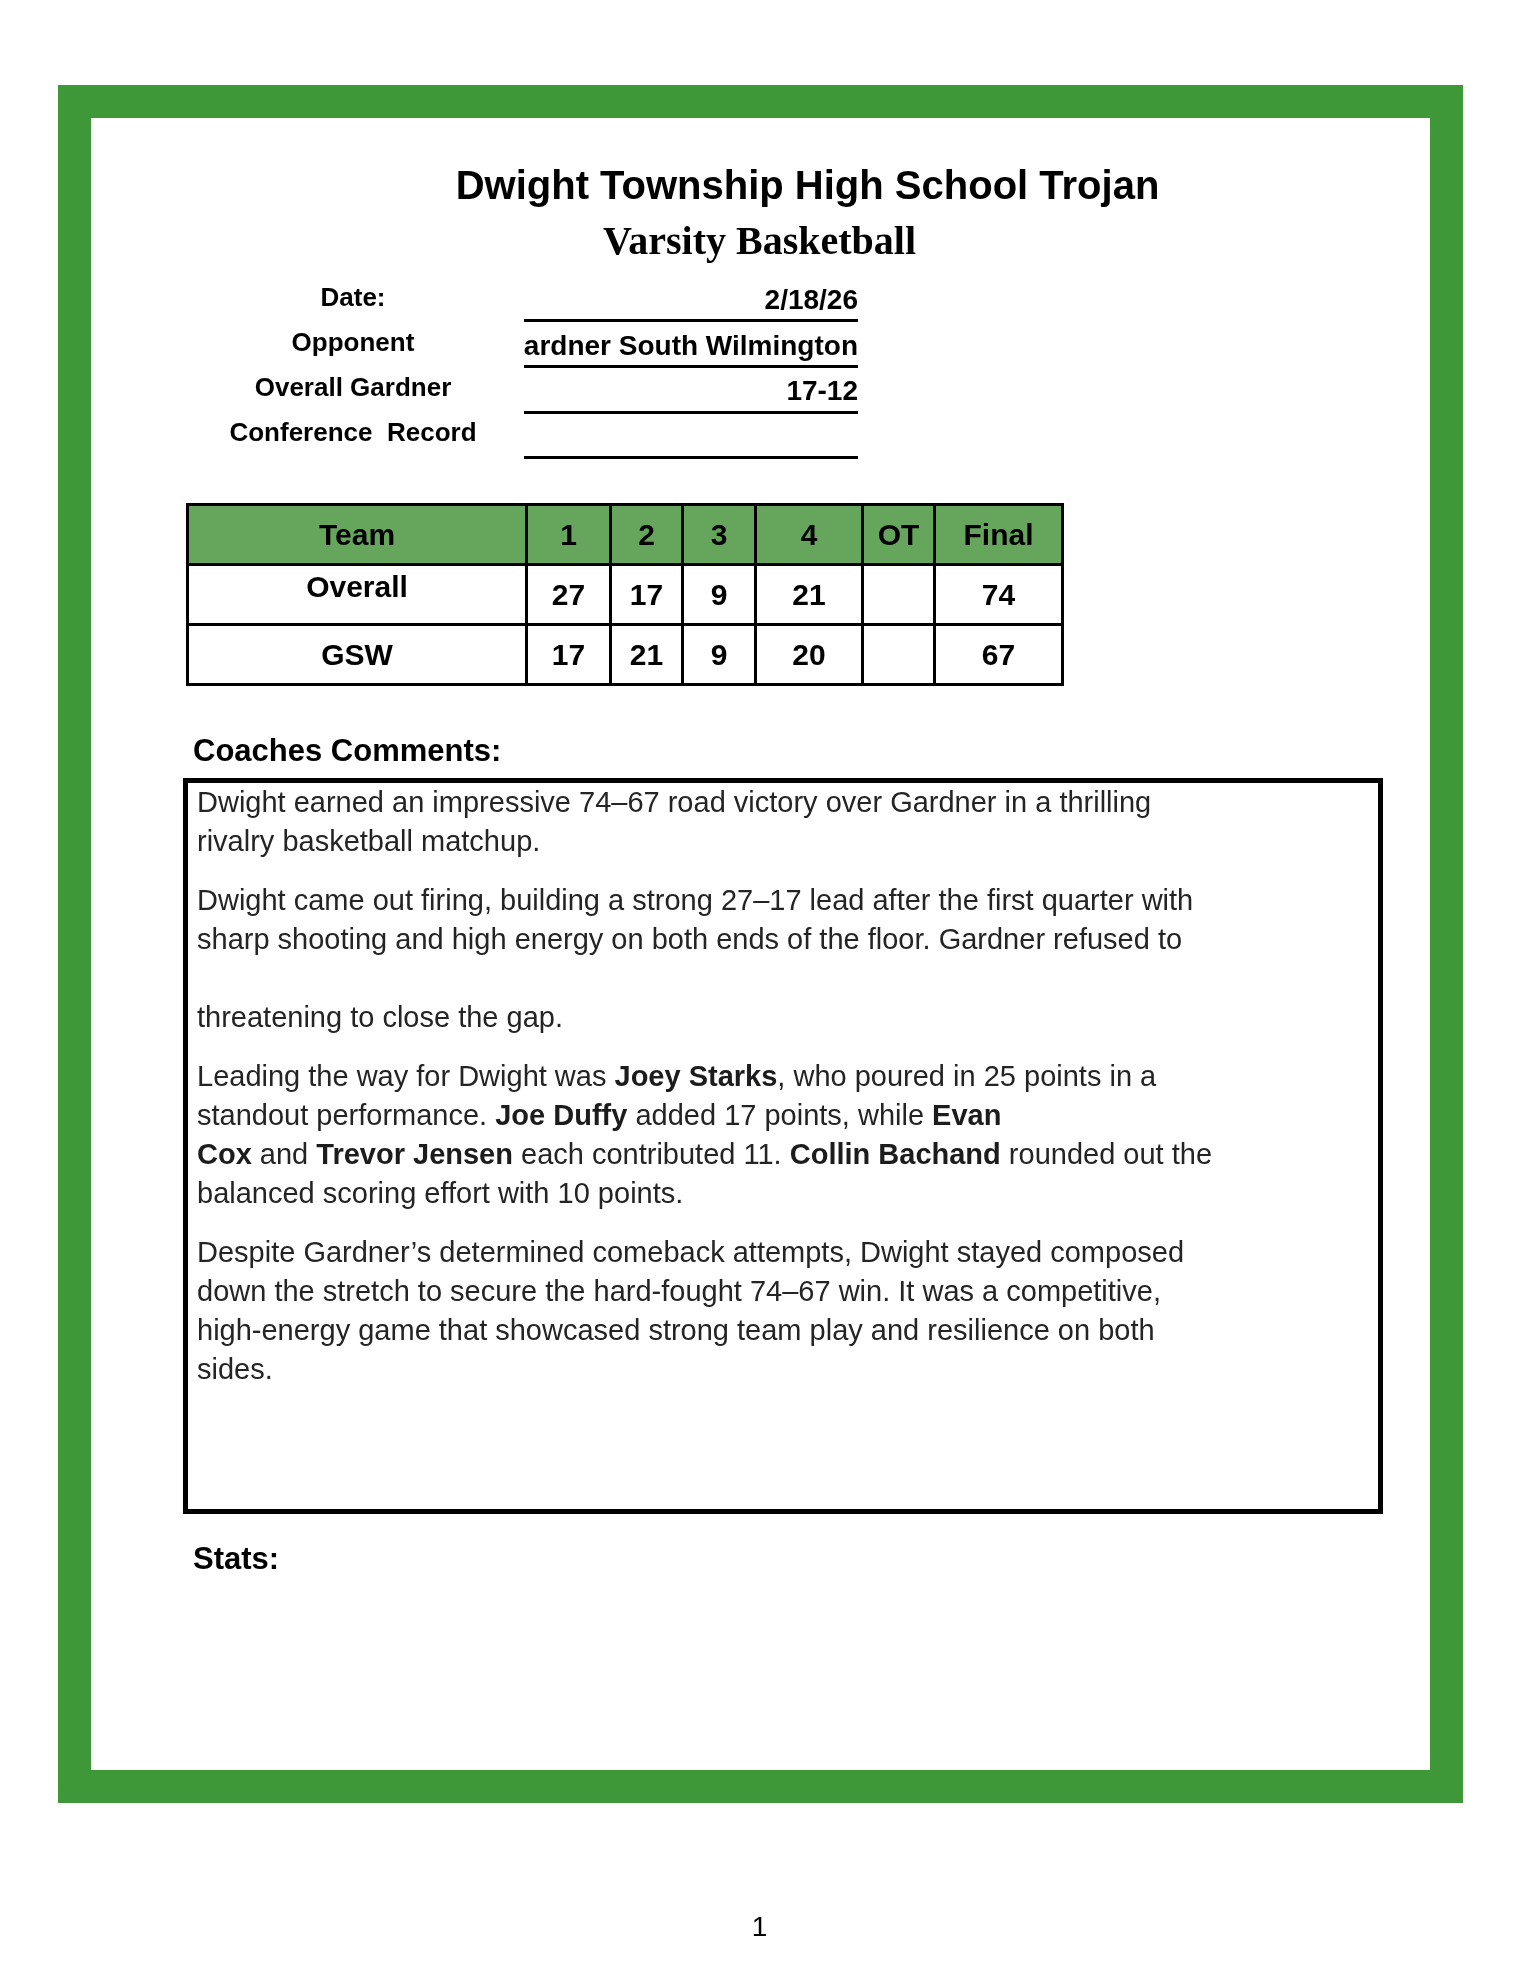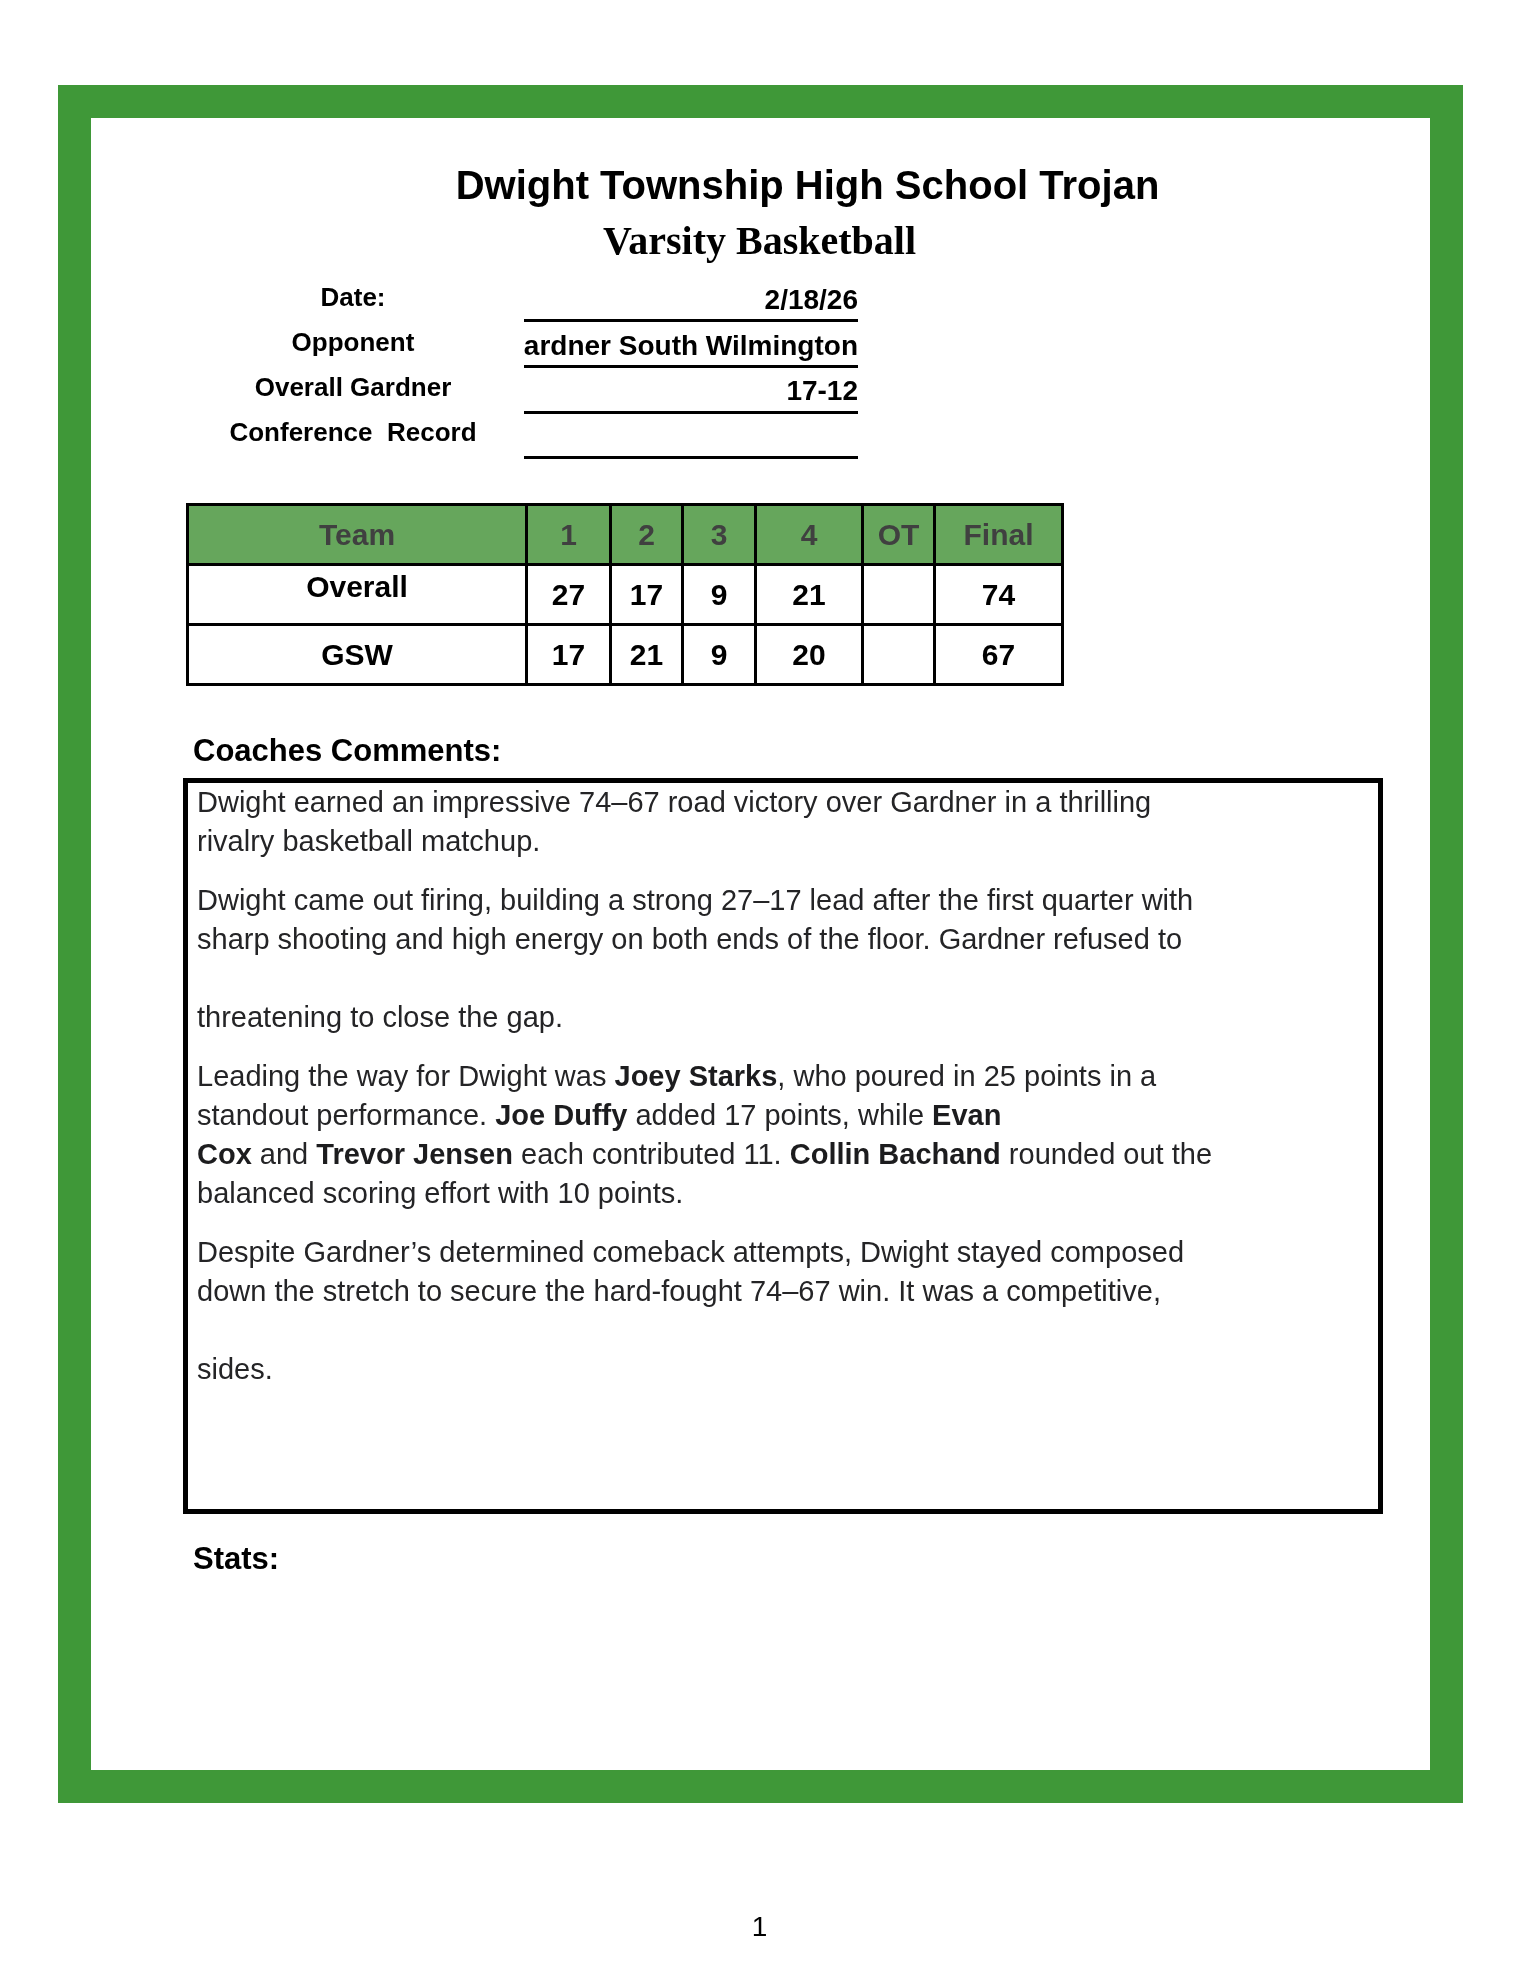--- a/index.html
+++ b/index.html
@@ -18,21 +18,21 @@
   .info-value { position: absolute; left: 524px; width: 334px; font-weight: bold;
            font-size: 28px; line-height: 34px; text-align: right; overflow: hidden;
            white-space: nowrap; direction: rtl; }
   .info-value span { direction: ltr; unicode-bidi: embed; }
   .info-line { position: absolute; left: 524px; width: 334px; height: 3px; background: #000; }
 
   table.score { position: absolute; left: 186px; top: 503px; border-collapse: collapse;
            font-weight: bold; font-size: 30px; }
   table.score td, table.score th { border: 3px solid #000; padding: 0; text-align: center;
            vertical-align: middle; }
-  table.score th { background: #66a65c; color: #404040; height: 57px; font-weight: bold; }
+  table.score th { background: #66a65c; color: #000000; height: 57px; font-weight: bold; }
   table.score td { height: 57px; }
   table.score td.team-name { vertical-align: top; padding-top: 4px; height: 53px; }
   table.score tr.r2 td.team-name { vertical-align: middle; padding-top: 0; height: 57px; }
 
   .section-label { position: absolute; left: 193px; font-weight: bold; font-size: 31px;
            line-height: 36px; }
   .comments-box { position: absolute; left: 183px; top: 778px; width: 1190px; height: 726px;
            border: 5px solid #000; }
   .comments-text { position: absolute; left: 9px; top: 0; right: 10px; color: #242426;
            font-size: 29px; line-height: 39px; }
@@ -98,19 +98,19 @@
   </tr>
 </tbody>
   </table>
 
 <div class="section-label" style="top:733px;">Coaches Comments:</div>
 <div class="comments-box">
   <div class="comments-text" id="comments-text">
       <p><span>Dwight earned an impressive 74–67 road victory over Gardner in a thrilling</span><br><span>rivalry basketball matchup.</span></p>
       <p><span>Dwight came out firing, building a strong 27–17 lead after the first quarter with</span><br><span>sharp shooting and high energy on both ends of the floor. Gardner refused to</span><br><br><span>threatening to close the gap.</span></p>
       <p><span>Leading the way for Dwight was </span><b>Joey Starks</b><span>, who poured in 25 points in a</span><br><span>standout performance. </span><b>Joe Duffy</b><span> added 17 points, while </span><b>Evan</b><br><b>Cox</b><span> and </span><b>Trevor Jensen</b><span> each contributed 11. </span><b>Collin Bachand</b><span> rounded out the</span><br><span>balanced scoring effort with 10 points.</span></p>
-      <p><span>Despite Gardner’s determined comeback attempts, Dwight stayed composed</span><br><span>down the stretch to secure the hard-fought 74–67 win. It was a competitive,</span><br><br><span>sides.</span></p>
+      <p><span>Despite Gardner’s determined comeback attempts, Dwight stayed composed</span><br><span>down the stretch to secure the hard-fought 74–67 win. It was a competitive,</span><br><span>high-energy game that showcased strong team play and resilience on both</span><br><span>sides.</span></p>
     </div>
 </div>
 
 <div class="section-label" style="top:1541px;">Stats:</div>
 
 <div class="page-number">1</div>
 
 </body></html>

